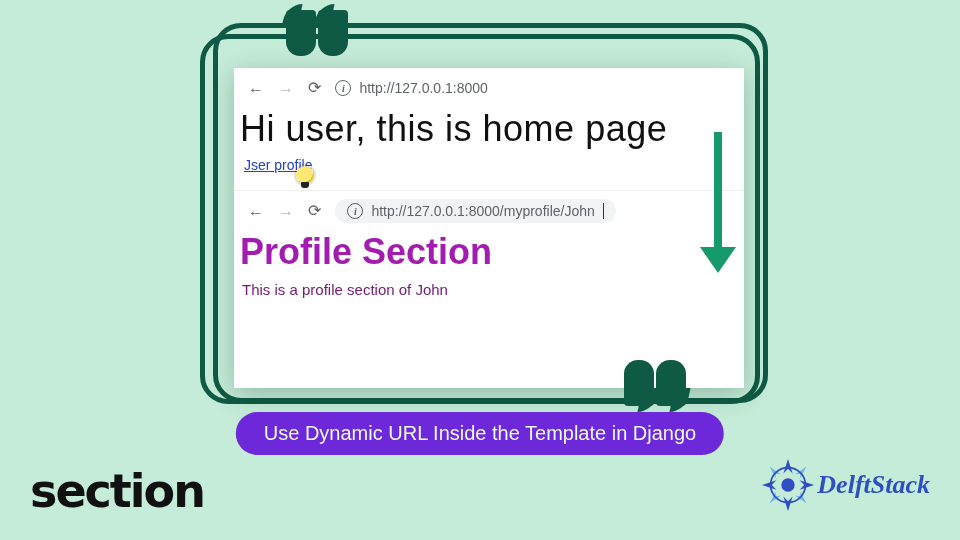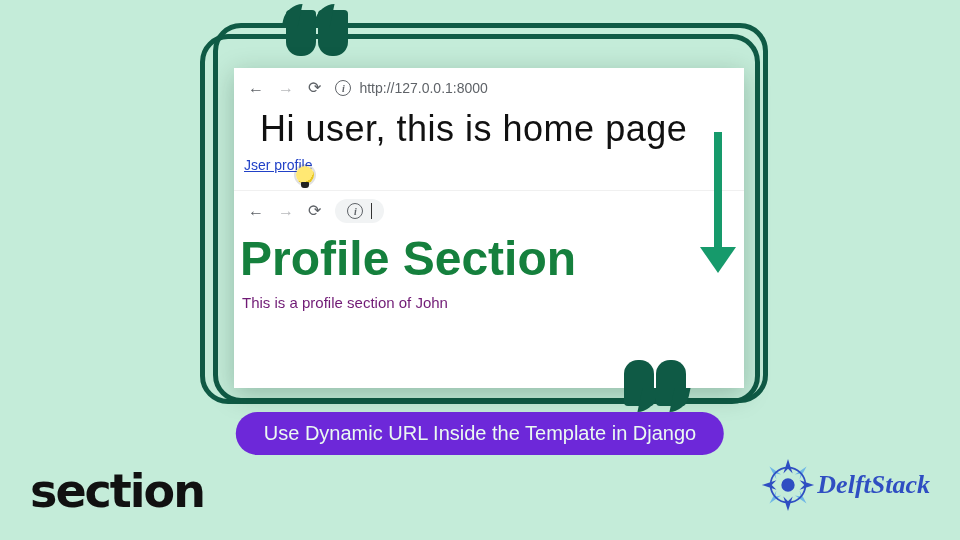--- a/index.html
+++ b/index.html
@@ -72,35 +72,34 @@
     color: #5f6368;
   }
 
   .page1 { padding: 0 6px 10px 6px; }
   .page1 h1 {
     font-size: 36px;
     font-weight: 400;
     letter-spacing: 0.5px;
     color: #111;
     margin-bottom: 6px;
-    margin-left: 20px;
   }
   .link {
     color: #2141c7;
     text-decoration: underline;
     font-size: 14px;
     padding-left: 4px;
     margin-top: 24px;
   }
 
   .page2 { padding: 0 6px 10px 6px; }
   .page2 h1 {
-    font-size: 48px;
+    font-size: 36px;
     font-weight: 600;
-    color: #15803d;
+    color: #a21caf;
     margin-bottom: 8px;
   }
   .page2 p {
     font-size: 15px;
     color: #701a75;
     padding-left: 2px;
   }
 
   
   .split { height: 1px; background: rgba(0,0,0,0.06); margin-top: 6px; }
@@ -230,20 +229,21 @@
   </div>
 
   <div class="split"></div>
 
   <div class="browser-bar">
     <span class="nav-arrow">←</span>
     <span class="nav-arrow" style="opacity:.45">→</span>
     <span class="reload">⟳</span>
     <span class="url-pill rounded">
       <span class="info-circle">i</span>
+      <span>http://127.0.0.1:8000/myprofile/John</span>
       <span class="caret"></span>
     </span>
   </div>
   <div class="page2">
     <h1>Profile Section</h1>
     <p>This is a profile section of John</p>
   </div>
 </div>
 
 <div class="bulb"></div>

